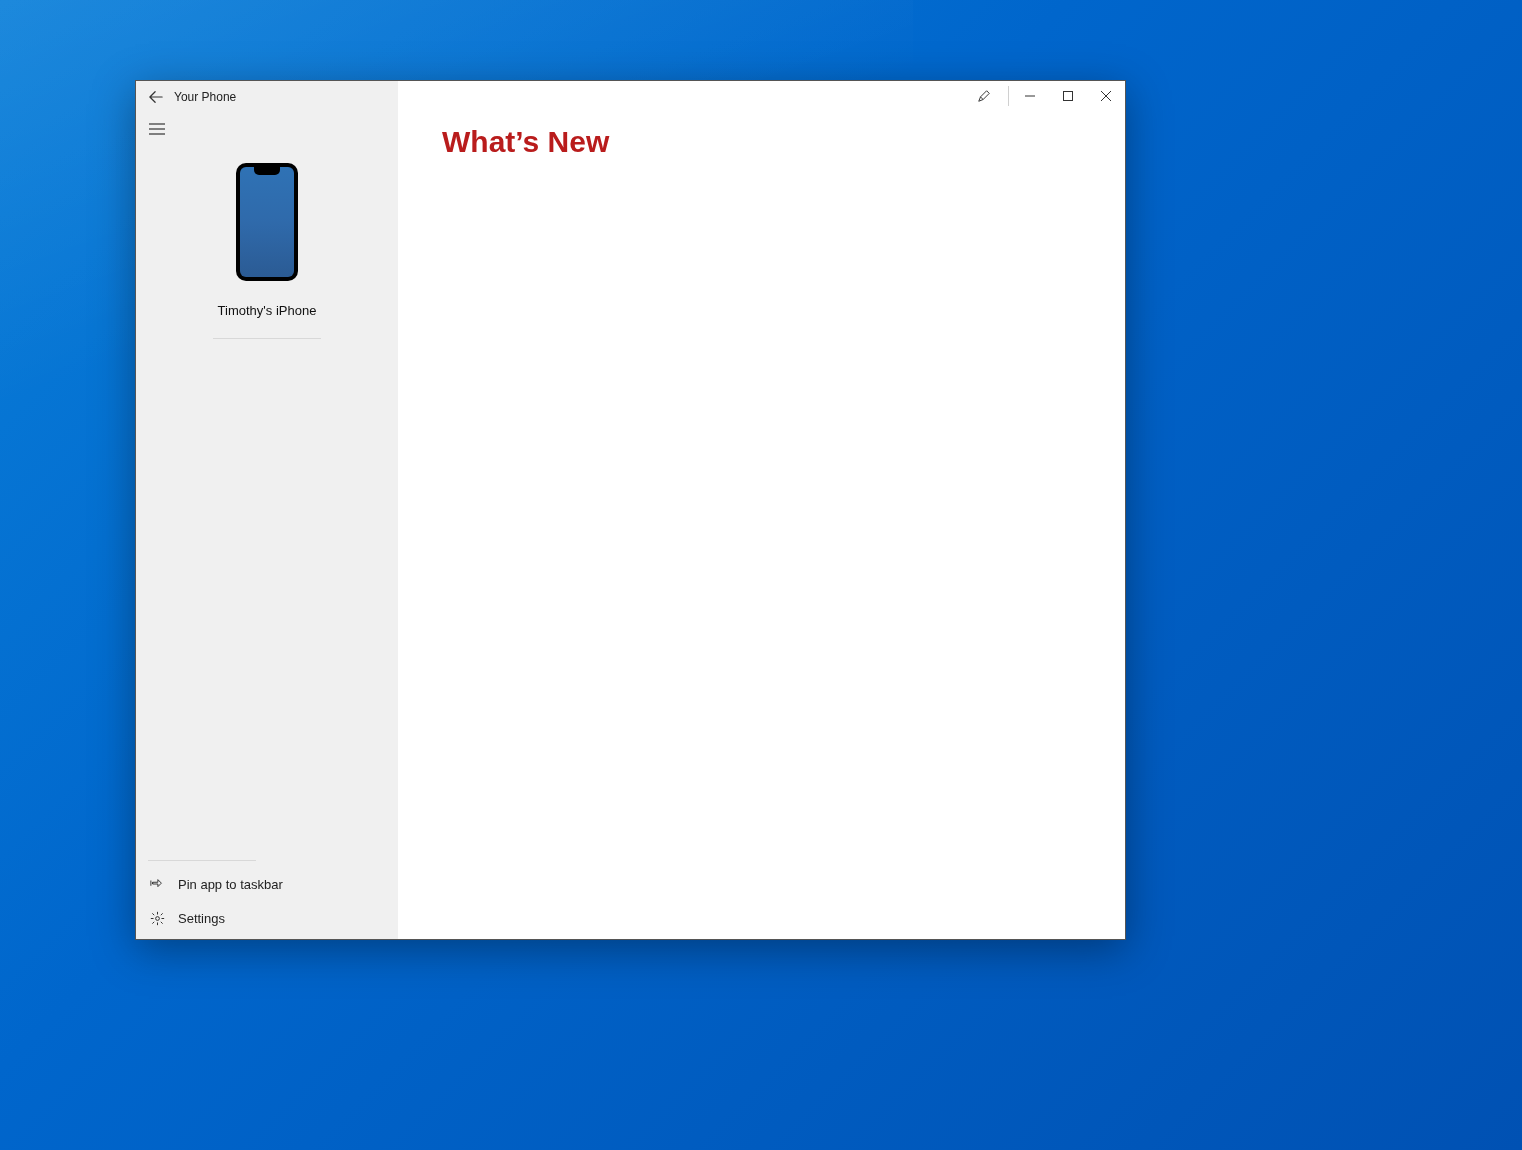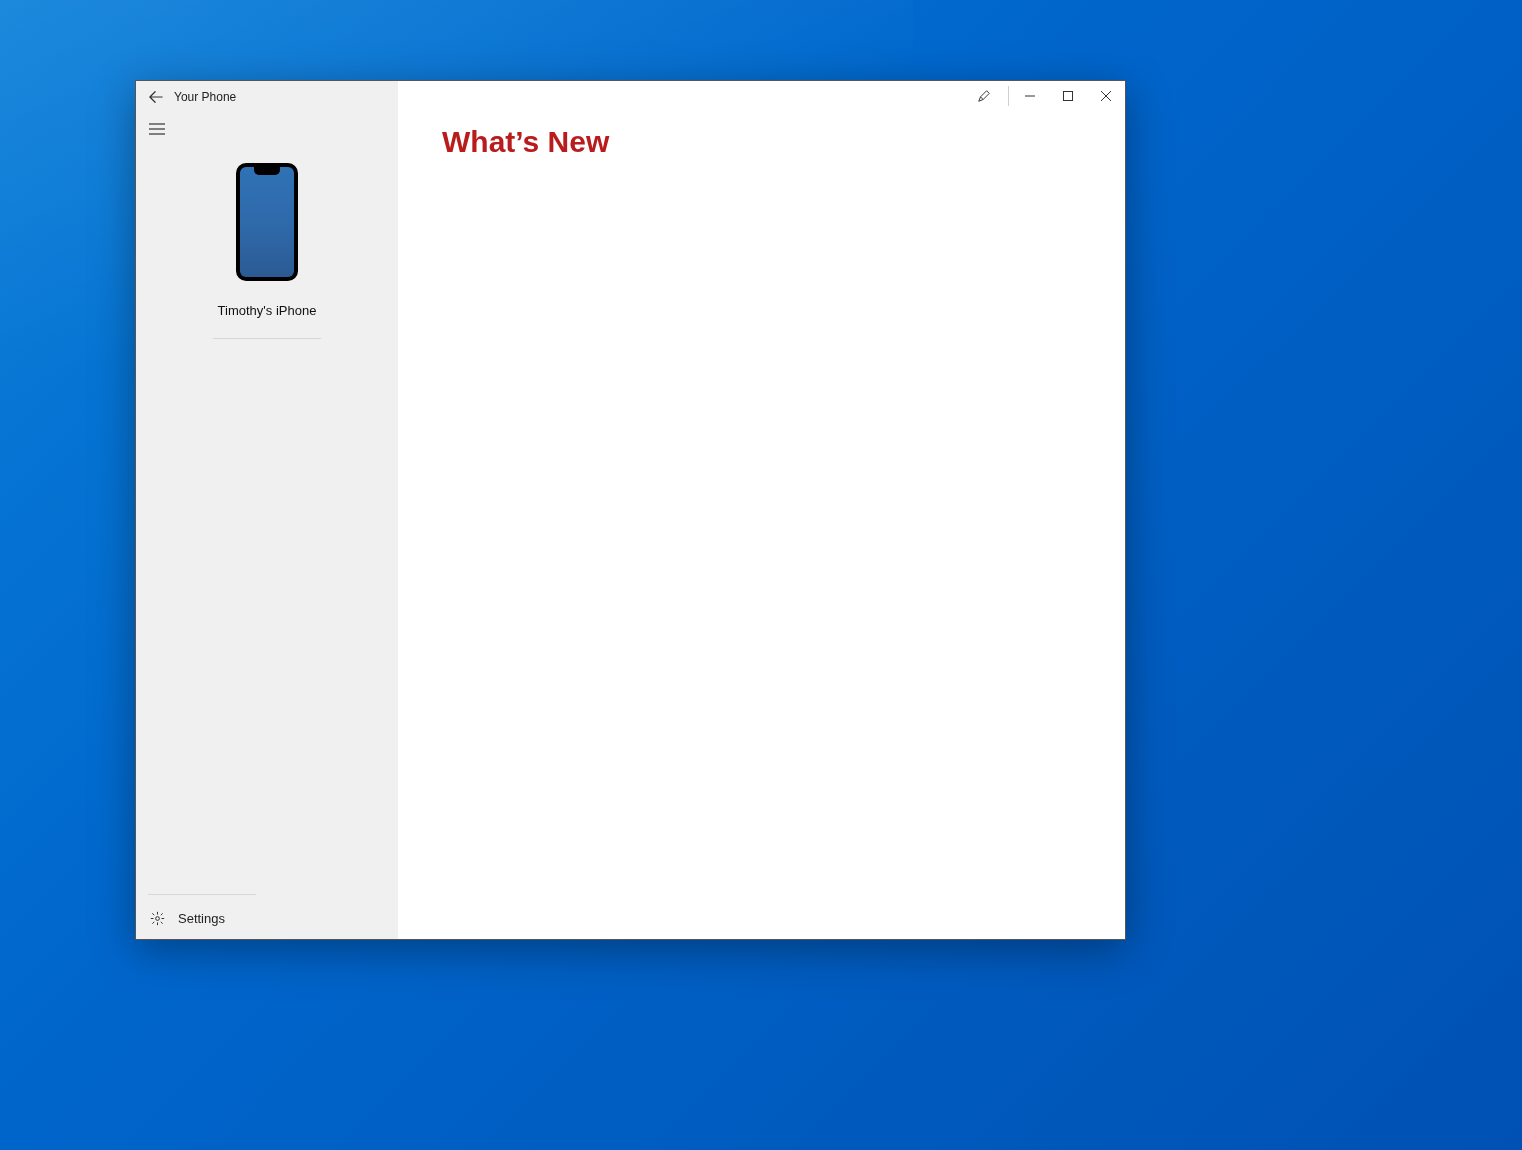--- a/index.html
+++ b/index.html
@@ -188,20 +188,29 @@
           </div>
         </div>
         <div class="device-name">Timothy's iPhone</div>
         <div class="sep"></div>
       </div>
 
       <div class="sidebar-bottom">
         <div class="sep-bottom"></div>
         <div class="sb-item">
           <span class="ico">
+            <svg width="14" height="14" viewBox="0 0 16 16">
+              <path d="M3 6 L9 6 L9 3 L13 7 L9 11 L9 8 L3 8 Z M3 6 L3 8" fill="none" stroke="#333" stroke-width="1.1" stroke-linejoin="round"></path>
+              <line x1="1" y1="4" x2="1" y2="10" stroke="#333" stroke-width="1.1"></line>
+            </svg>
+          </span>
+          <span>Pin app to taskbar</span>
+        </div>
+        <div class="sb-item">
+          <span class="ico">
             <svg width="15" height="15" viewBox="0 0 24 24">
               <circle cx="12" cy="12" r="3" fill="none" stroke="#333" stroke-width="1.6"></circle>
               <path d="M12 2v3M12 19v3M4.2 4.2l2.1 2.1M17.7 17.7l2.1 2.1M2 12h3M19 12h3M4.2 19.8l2.1-2.1M17.7 6.3l2.1-2.1" stroke="#333" stroke-width="1.6" stroke-linecap="round"></path>
             </svg>
           </span>
           <span>Settings</span>
         </div>
       </div>
 
     </div>

